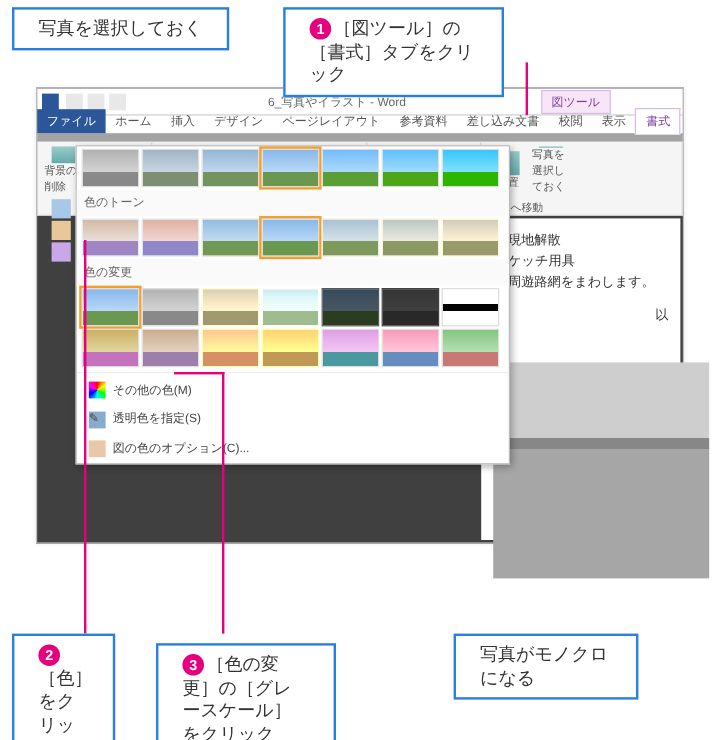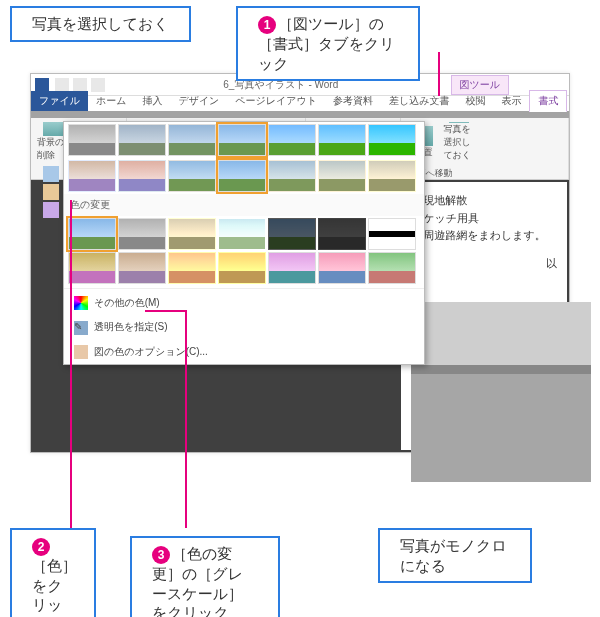--- a/index.html
+++ b/index.html
@@ -151,20 +151,21 @@
   <div class="dropdown">
     <div class="thumbrow">
       <div class="thumb sky gray"></div>
       <div class="thumb sky" style="filter:saturate(.4)"></div>
       <div class="thumb sky" style="filter:saturate(.7)"></div>
       <div class="thumb sky sel"></div>
       <div class="thumb sky" style="filter:saturate(1.5)"></div>
       <div class="thumb sky" style="filter:saturate(2)"></div>
       <div class="thumb sky" style="filter:saturate(3)"></div>
     </div>
+    <div class="section-label">色のトーン</div>
     <div class="thumbrow">
       <div class="thumb sky" style="filter:sepia(.3) hue-rotate(180deg)"></div>
       <div class="thumb sky" style="filter:sepia(.2) hue-rotate(160deg)"></div>
       <div class="thumb sky" style="filter:sepia(.1)"></div>
       <div class="thumb sky sel"></div>
       <div class="thumb sky" style="filter:sepia(.3)"></div>
       <div class="thumb sky" style="filter:sepia(.5)"></div>
       <div class="thumb sky" style="filter:sepia(.7)"></div>
     </div>
     <div class="section-label">色の変更</div>

